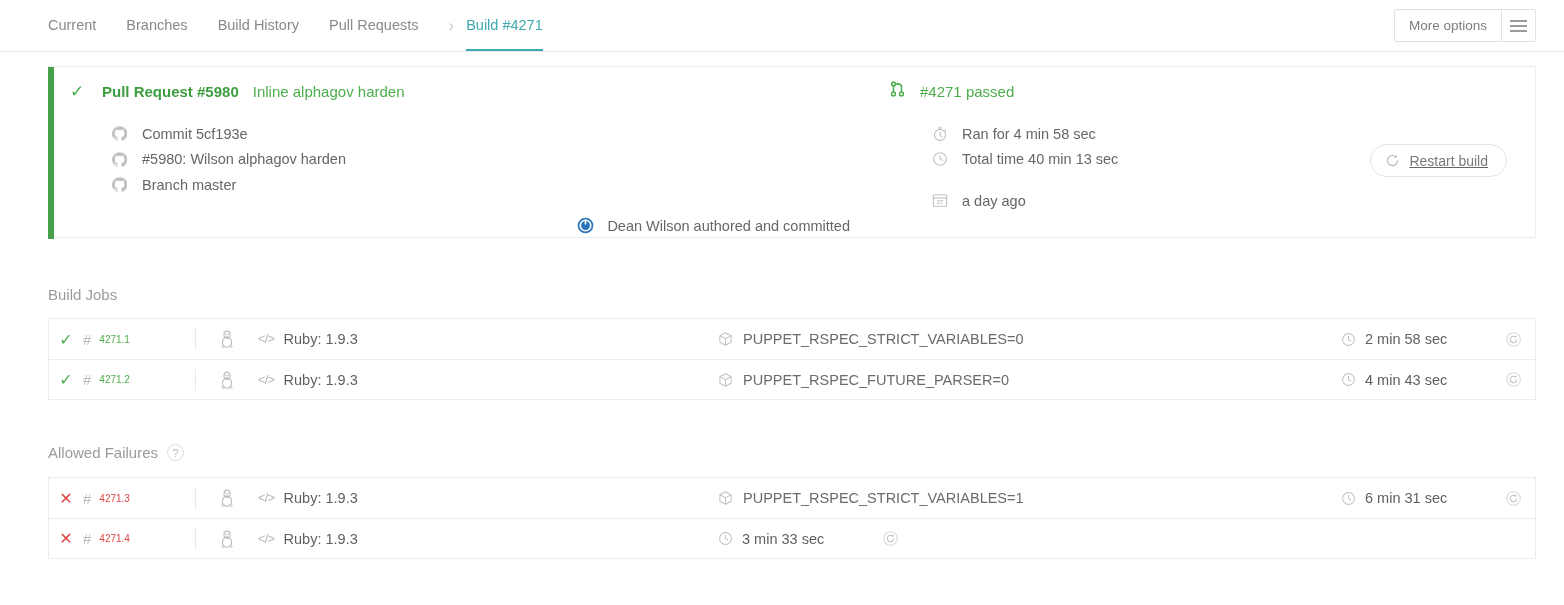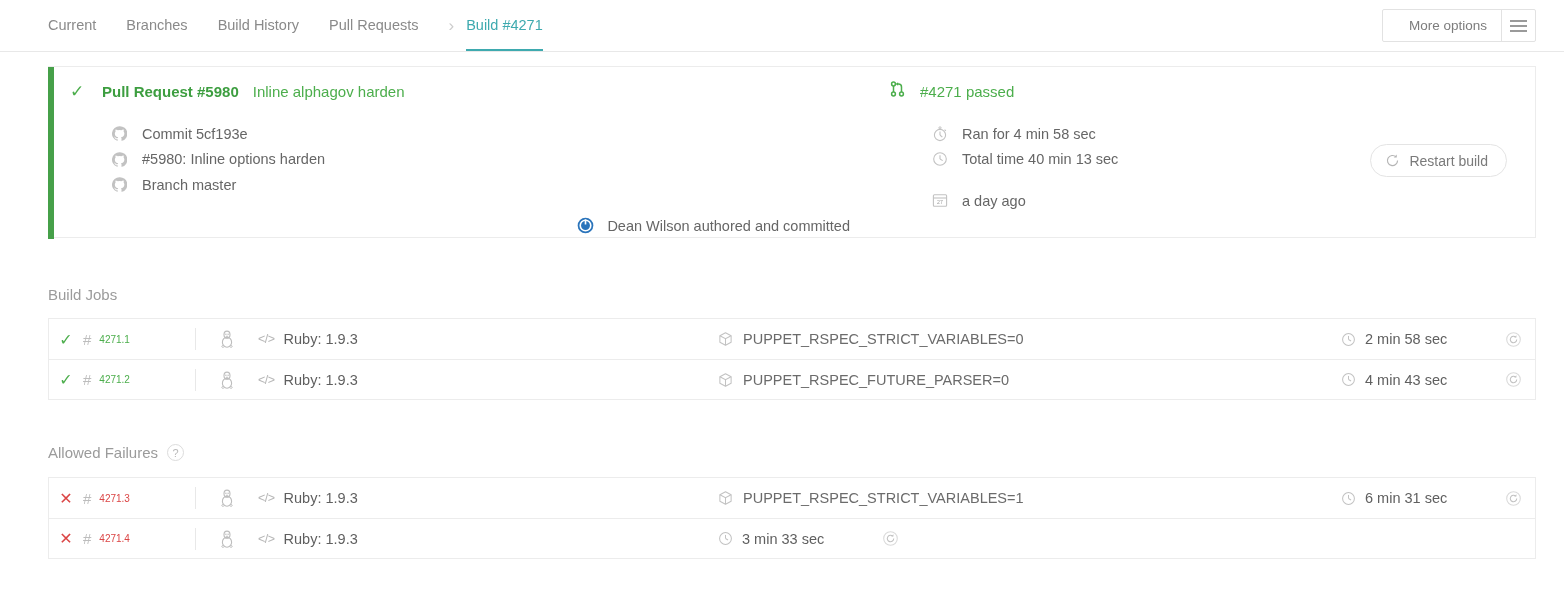--- a/index.html
+++ b/index.html
@@ -24,21 +24,21 @@
     height: 51px; line-height: 51px; white-space: nowrap; cursor: pointer;
   }
   .tab.active { color: #3eaaaf; border-bottom: 2px solid #3eaaaf; }
   .crumb-sep {
     color: #cccccc; font-size: 17px; margin-right: 12px; line-height: 51px;
     height: 51px; display: inline-block;
   }
   .more-options {
     position: absolute; right: 28px; top: 9px;
     display: flex; align-items: stretch; height: 33px;
-    border: 1px solid #e2e2e2; border-radius: 2px; background: #fff; padding-left: 12px;
+    border: 1px solid #e2e2e2; border-radius: 2px; background: #fff;
   }
   .more-options .label {
     font-size: 13.5px; color: #7d7d7d; padding: 0 14px; line-height: 31px; white-space: nowrap;
   }
   .more-options .ham {
     border-left: 1px solid #e2e2e2; width: 34px; display: flex;
     flex-direction: column; justify-content: center; align-items: center; gap: 3px; cursor: pointer;
   }
   .more-options .ham i { display: block; width: 17px; height: 2px; background: #9a9a9a; }
 
@@ -63,21 +63,21 @@
   .author-row .ico { width: 30px; flex: none; }
 
   .status-row { display: flex; align-items: baseline; height: 24px; }
   .status-row .ico { width: 30px; flex: none; }
   .status-row .txt { color: #4cae4c; font-size: 15px; }
 
   .restart-build {
     position: absolute; right: 28px; top: 77px;
     display: flex; align-items: center; gap: 9px;
     border: 1px solid #e4e4e4; border-radius: 18px; background: #fff;
-    height: 33px; padding: 0 18px 0 14px; cursor: pointer;
+    height: 33px; padding: 0 18px 0 14px; cursor: pointer; text-decoration: underline;
   }
   .restart-build .label { font-size: 14px; color: #7a7a7a; white-space: nowrap; }
 
   
   .section-title {
     position: absolute; left: 48px; font-size: 15px; color: #9b9b9b;
     display: flex; align-items: center; gap: 9px;
   }
   .help-dot {
     width: 17px; height: 17px; border-radius: 50%; border: 1px solid #dcdcdc;
@@ -150,21 +150,21 @@
               </svg>
           </span>
           <span>Commit 5cf193e</span>
         </div>
         <div class="meta-row">
           <span class="ico">
             <svg width="15" height="15" viewBox="0 0 16 16">
                 <path fill="#c2c2c2" d="M8 .2a8 8 0 0 0-2.5 15.6c.4.07.55-.17.55-.38v-1.3c-2.2.48-2.67-1.07-2.67-1.07-.36-.92-.89-1.17-.89-1.17-.72-.49.06-.48.06-.48.8.06 1.22.82 1.22.82.71 1.22 1.87.87 2.33.66.07-.52.28-.87.5-1.07-1.75-.2-3.6-.88-3.6-3.9 0-.87.31-1.58.82-2.13-.08-.2-.36-1.01.08-2.12 0 0 .67-.21 2.2.81a7.5 7.5 0 0 1 4 0c1.53-1.02 2.2-.81 2.2-.81.44 1.11.16 1.92.08 2.12.51.55.82 1.26.82 2.13 0 3.03-1.85 3.7-3.61 3.89.29.24.54.73.54 1.48v2.2c0 .21.14.46.55.38A8 8 0 0 0 8 .2z"></path>
               </svg>
           </span>
-          <span>#5980: Inline options harden</span>
+          <span>#5980: Wilson alphagov harden</span>
         </div>
         <div class="meta-row">
           <span class="ico">
             <svg width="15" height="15" viewBox="0 0 16 16">
                 <path fill="#c2c2c2" d="M8 .2a8 8 0 0 0-2.5 15.6c.4.07.55-.17.55-.38v-1.3c-2.2.48-2.67-1.07-2.67-1.07-.36-.92-.89-1.17-.89-1.17-.72-.49.06-.48.06-.48.8.06 1.22.82 1.22.82.71 1.22 1.87.87 2.33.66.07-.52.28-.87.5-1.07-1.75-.2-3.6-.88-3.6-3.9 0-.87.31-1.58.82-2.13-.08-.2-.36-1.01.08-2.12 0 0 .67-.21 2.2.81a7.5 7.5 0 0 1 4 0c1.53-1.02 2.2-.81 2.2-.81.44 1.11.16 1.92.08 2.12.51.55.82 1.26.82 2.13 0 3.03-1.85 3.7-3.61 3.89.29.24.54.73.54 1.48v2.2c0 .21.14.46.55.38A8 8 0 0 0 8 .2z"></path>
               </svg>
           </span>
           <span>Branch master</span>
         </div>
       </div>

